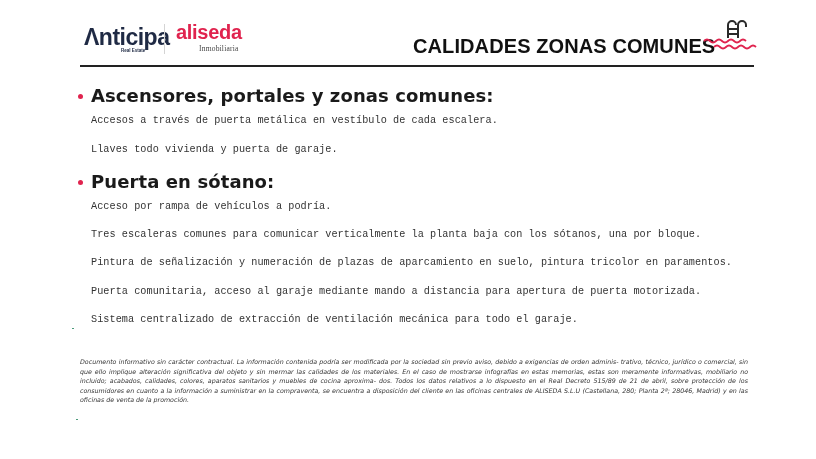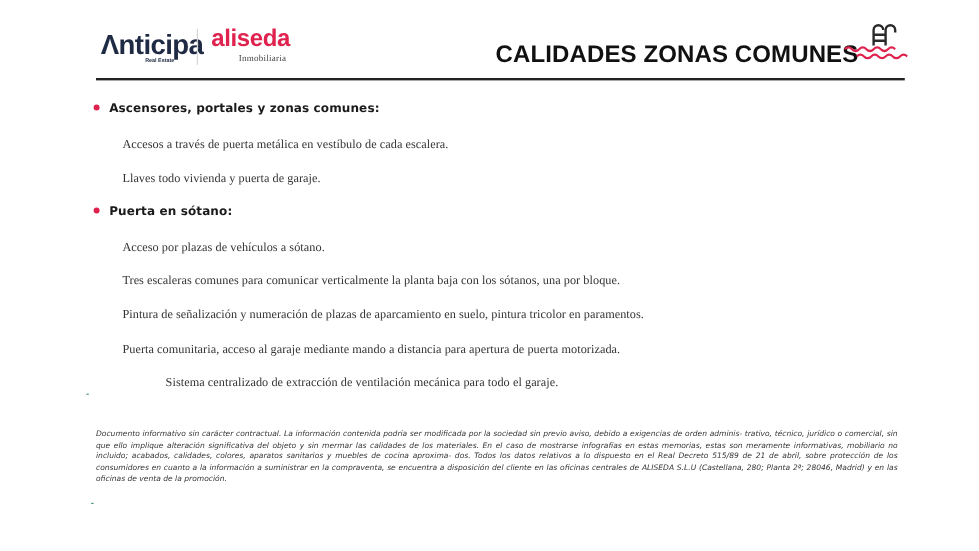--- a/index.html
+++ b/index.html
@@ -26,30 +26,30 @@
       position: absolute; left: 199px; top: 44px; font-size: 7.5px; color: #444;
       font-family: Liberation Serif, serif; letter-spacing: 0.2px;
     }
     .page-title {
       position: absolute; left: 413px; top: 35px; font-family: "Liberation Sans", sans-serif;
       font-size: 20px; font-weight: bold; color: #111; letter-spacing: 0.1px;
     }
     .header-rule { position: absolute; left: 80px; top: 65px; width: 674px; height: 2px; background: #222; }
     .pool-icon { position: absolute; left: 700px; top: 16px; width: 64px; height: 34px; }
     .bullet-heading {
-      position: absolute; left: 78px; font-size: 10px; font-weight: bold; color: #1a1a1a;
+      position: absolute; left: 78px; font-size: 18px; font-weight: bold; color: #1a1a1a;
       font-family: "DejaVu Sans", sans-serif; letter-spacing: 0.1px;
     }
     .bullet-heading .dot {
       display: inline-block; width: 5px; height: 5px; border-radius: 50%; background: #e0234e;
       margin-right: 8px; vertical-align: middle; position: relative; top: -1px;
     }
     .item {
-      position: absolute; left: 102px; font-size: 10.2px; color: #333; letter-spacing: 0.05px;
-      font-family: Liberation Serif, serif; white-space: nowrap;
+      position: absolute; left: 91px; font-size: 10.2px; color: #333; letter-spacing: 0.05px;
+      font-family: Liberation Mono, monospace; white-space: nowrap;
     }
     .disclaimer {
       position: absolute; left: 80px; top: 357px; width: 668px; font-size: 6.3px; line-height: 9.6px;
       color: #333; font-style: italic; font-family: "DejaVu Sans", sans-serif; text-align: justify;
     }
     .speck { position: absolute; width: 2px; height: 1px; background: #4a9a7a; }
   </style>
 </head>
 <body>
 
@@ -83,23 +83,23 @@
 <div>
   <div class="bullet-heading" style="top:85px;">
     <span class="dot"></span><span>Ascensores, portales y zonas comunes:</span>
   </div>
   <div class="item" style="top:115px;">Accesos a través de puerta metálica en vestíbulo de cada escalera.</div>
   <div class="item" style="top:144px;">Llaves todo vivienda y puerta de  garaje.</div>
 
   <div class="bullet-heading" style="top:171px;">
     <span class="dot"></span><span>Puerta en sótano:</span>
   </div>
-  <div class="item" style="top:201px;">Acceso por plazas de vehículos a sótano.</div>
+  <div class="item" style="top:201px;">Acceso por rampa de vehículos a podría.</div>
   <div class="item" style="top:229px;">Tres escaleras comunes para comunicar verticalmente la planta baja con los sótanos, una por bloque.</div>
   <div class="item" style="top:257px;">Pintura de señalización y numeración de plazas de  aparcamiento en suelo, pintura tricolor en  paramentos.</div>
   <div class="item" style="top:286px;">Puerta comunitaria, acceso al garaje mediante mando a distancia para  apertura de puerta motorizada.</div>
-  <div class="item" style="top:314px;margin-left:36px;">Sistema centralizado de extracción de ventilación  mecánica para todo el garaje.</div>
+  <div class="item" style="top:314px;">Sistema centralizado de extracción de ventilación  mecánica para todo el garaje.</div>
 </div>
 
 <div class="speck" style="left:72px; top:328px;"></div>
 <div class="speck" style="left:76px; top:419px;"></div>
 
 <div class="disclaimer">Documento informativo sin carácter contractual. La información contenida podría ser modificada por la sociedad sin previo aviso, debido a exigencias de orden adminis-  trativo, técnico, jurídico o comercial, sin que ello implique alteración significativa del objeto y sin mermar las calidades de los materiales. En el caso de mostrarse  infografías en estas memorias, estas son meramente informativas, mobiliario no incluido; acabados, calidades, colores, aparatos sanitarios y muebles de cocina aproxima-  dos. Todos los datos relativos a lo dispuesto en el Real Decreto 515/89 de 21 de abril, sobre protección de los consumidores en cuanto a la información a suministrar en  la compraventa, se encuentra a disposición del cliente en las oficinas centrales de ALISEDA S.L.U (Castellana, 280; Planta 2ª; 28046, Madrid) y en las  oficinas de venta de la promoción.</div>
 
 </body></html>

